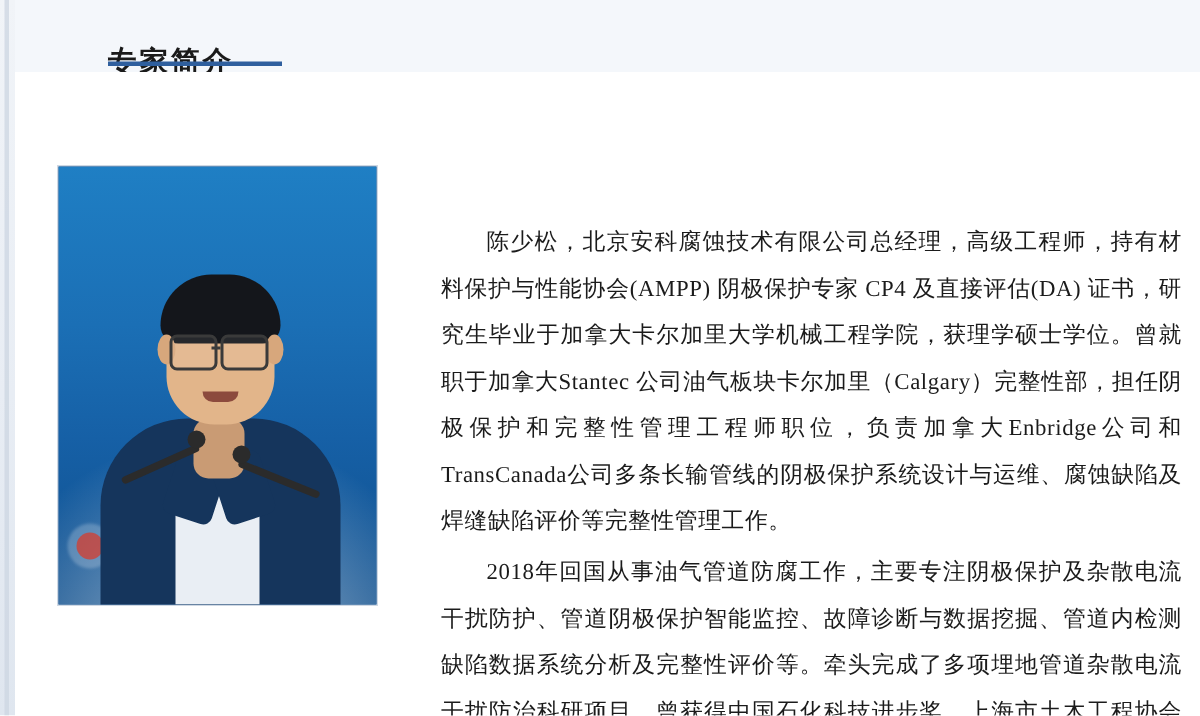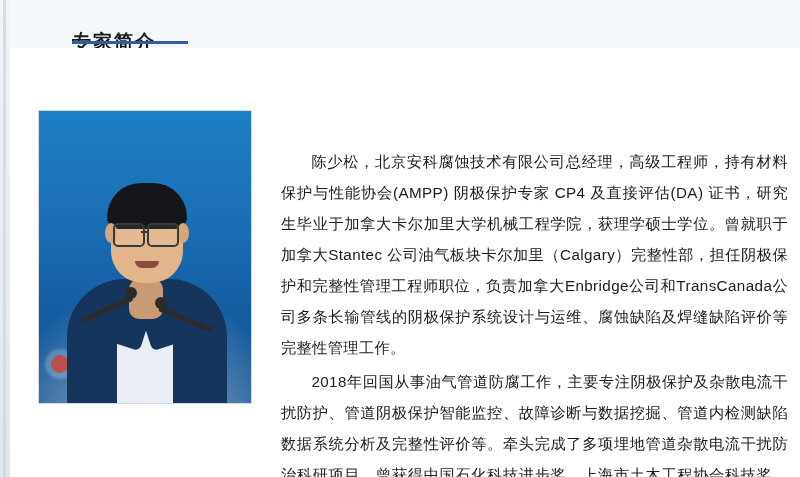--- a/index.html
+++ b/index.html
@@ -250,22 +250,22 @@
   }
 
   
   .bio {
     position: absolute;
     left: 268px;
     top: 98px;
     width: 510px;
   }
   .bio p {
-    margin: 0 0 3px 3px;
-    font-family: Liberation Sans, sans-serif;
+    margin: 0 0 3px 16px;
+    font-family: Liberation Serif, serif;
     font-size: 15.2px;
     line-height: 31px;
     color: #1b1b1b;
     text-align: justify;
     text-justify: inter-ideograph;
     text-indent: 2em;
     letter-spacing: .4px;
   }
 </style>
 </head>

